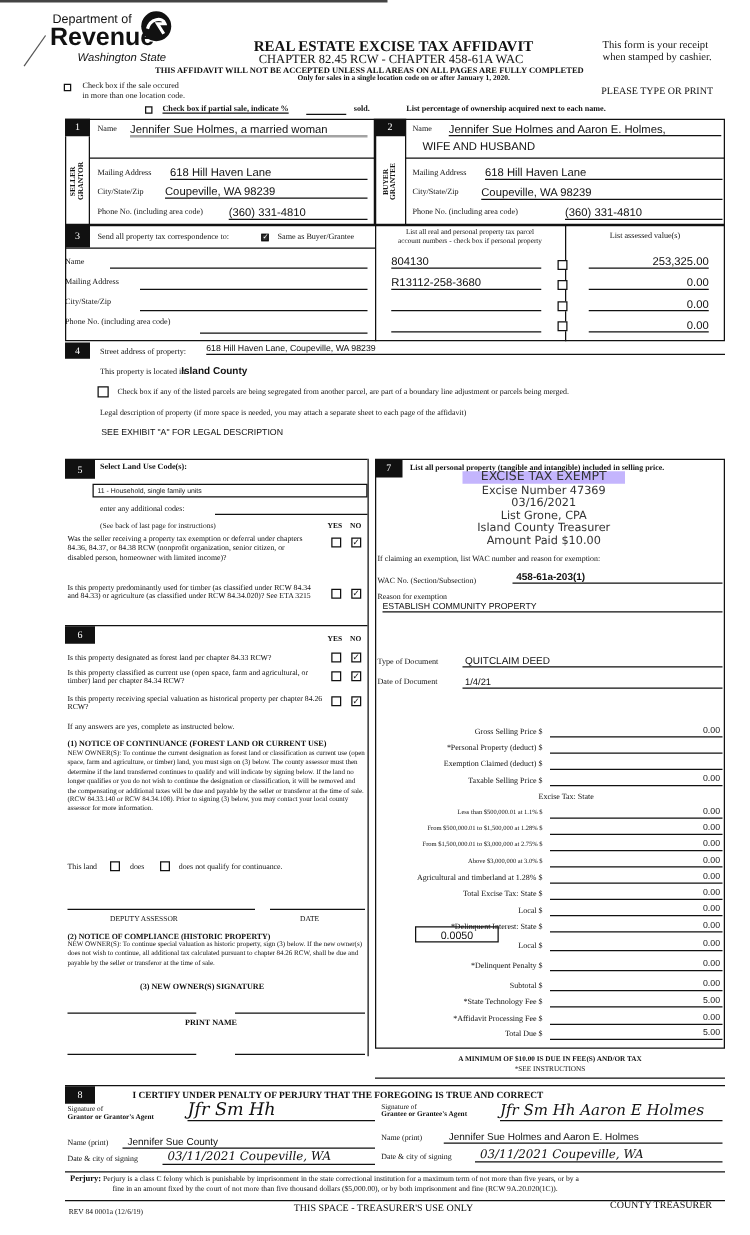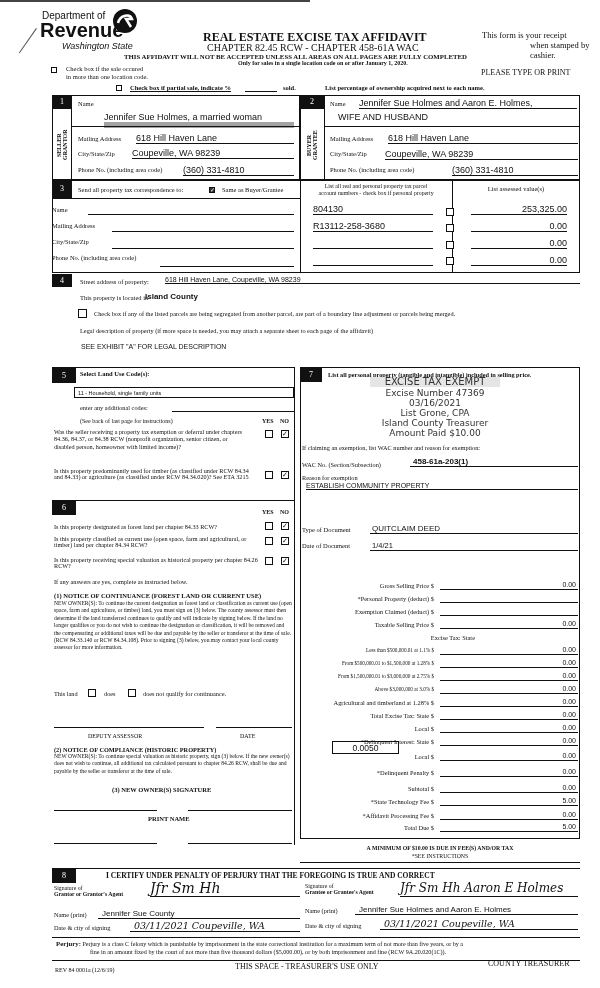--- a/index.html
+++ b/index.html
@@ -36,41 +36,41 @@
       </svg>
   </div>
   <div class="abs" style="left:62px;top:41px;font-size:9px;font-style:italic;font-family:'Liberation Sans',sans-serif;">Washington State</div>
   <div class="abs" style="left:26px;top:30px;width:16px;height:30px;border-left:1px solid #555;transform:rotate(35deg);"></div>
 
   <div class="abs bold" style="left:203px;top:30px;font-size:12px;">REAL ESTATE EXCISE TAX AFFIDAVIT</div>
   <div class="abs" style="left:207px;top:42px;font-size:10px;">CHAPTER 82.45 RCW - CHAPTER 458-61A WAC</div>
   <div class="abs bold" style="left:124px;top:53px;font-size:6.8px;">THIS AFFIDAVIT WILL NOT BE ACCEPTED UNLESS ALL AREAS ON ALL PAGES ARE FULLY COMPLETED</div>
   <div class="abs bold" style="left:238px;top:60px;font-size:6px;">Only for sales in a single location code on or after January 1, 2020.</div>
   <div class="abs" style="left:482px;top:30px;font-size:8.5px;">This form is your receipt</div>
-  <div class="abs" style="left:482px;top:40px;font-size:8.5px;margin-left:48px;">when stamped by cashier.</div>
+  <div class="abs" style="left:482px;top:40px;font-size:8.5px;">when stamped by cashier.</div>
   <div class="abs" style="left:481px;top:68px;font-size:8px;">PLEASE TYPE OR PRINT</div>
 
   <div class="cbs" style="left:51px;top:67px;"></div>
   <div class="abs" style="left:66px;top:65px;font-size:6.5px;">Check box if the sale occured</div>
   <div class="abs" style="left:66px;top:73px;font-size:6.5px;">in more than one location code.</div>
 
   <div class="cbs" style="left:116px;top:85px;"></div>
   <div class="abs bold" style="left:130px;top:84px;font-size:6.5px;text-decoration:underline;">Check box if partial sale, indicate %</div>
   <div class="line" style="left:245px;top:91px;width:32px;"></div>
   <div class="abs bold" style="left:283px;top:84px;font-size:6.5px;">sold.</div>
   <div class="abs bold" style="left:325px;top:84px;font-size:6.5px;">List percentage of ownership acquired next to each name.</div>
 </div>
 
 <div>
   <div class="box" style="left:52px;top:95px;width:248px;height:85px;border-left:none;"></div>
   <div class="blk" style="left:52px;top:95px;width:20px;height:14px;line-height:14px;">1</div>
   <div class="abs" style="left:52px;top:109px;width:20px;height:71px;border-left:1px solid #111;border-right:1px solid #111;"></div>
   <div class="vert" style="left:56px;top:125px;height:40px;"><span>SELLER</span> <span>GRANTOR</span></div>
   <div class="abs" style="left:78px;top:100px;font-size:6.5px;">Name</div>
-  <div class="abs val" style="left:104px;top:112px;width:190px;border-bottom:6px solid #a3a3a3;">Jennifer Sue Holmes, a married woman</div>
+  <div class="abs val" style="left:104px;top:98px;width:190px;border-bottom:2px solid #a3a3a3;">Jennifer Sue Holmes, a married woman</div>
   <div class="abs" style="left:72px;top:126px;width:228px;border-top:1px solid #111;"></div>
   <div class="abs" style="left:78px;top:135px;font-size:6.5px;">Mailing Address</div>
   <div class="abs val" style="left:136px;top:133px;width:158px;border-bottom:1px solid #111;">618  Hill Haven Lane</div>
   <div class="abs" style="left:78px;top:150px;font-size:6.5px;">City/State/Zip</div>
   <div class="abs val" style="left:132px;top:148px;width:162px;border-bottom:1px solid #111;">Coupeville, WA 98239</div>
   <div class="abs" style="left:78px;top:166px;font-size:6.5px;">Phone No. (including area code)</div>
   <div class="abs val" style="left:183px;top:165px;width:111px;border-bottom:1px solid #111;">(360) 331-4810</div>
 </div>
 
 <div>
@@ -208,21 +208,21 @@
   <div class="line" style="left:54px;top:843px;width:103px;"></div>
   <div class="line" style="left:188px;top:843px;width:104px;"></div>
 </div>
 
 <div>
   <div class="abs" style="left:300px;top:367px;width:280px;height:472px;border:1px solid #111;border-left:1px solid #111;"></div>
   <div class="blk" style="left:300px;top:368px;width:22px;height:14px;line-height:14px;">7</div>
   <div class="abs bold" style="left:328px;top:371px;font-size:6.3px;width:250px;">List all personal property (tangible and intangible) included in selling price.</div>
 
   <div>
-    <div class="stamp" style="left:370px;top:377px;width:130px;background:#e5e5e5;font-size:10px;">EXCISE TAX EXEMPT</div>
+    <div class="stamp" style="left:370px;top:377px;width:130px;background:#c4b5fd;font-size:10px;">EXCISE TAX EXEMPT</div>
     <div class="stamp" style="left:370px;top:388px;width:130px;">Excise Number 47369</div>
     <div class="stamp" style="left:370px;top:398px;width:130px;">03/16/2021</div>
     <div class="stamp" style="left:370px;top:408px;width:130px;">List Grone, CPA</div>
     <div class="stamp" style="left:370px;top:418px;width:130px;">Island County Treasurer</div>
     <div class="stamp" style="left:370px;top:428px;width:130px;">Amount Paid $10.00</div>
   </div>
 
   <div class="abs" style="left:302px;top:444px;font-size:6.3px;">If claiming an exemption, list WAC number and reason for exemption:</div>
   <div class="abs" style="left:302px;top:461px;font-size:6.3px;">WAC No. (Section/Subsection)</div>
   <div class="abs bold sans" style="left:410px;top:457px;width:168px;border-bottom:1px solid #111;font-size:8px;padding-left:3px;">458-61a-203(1)</div>

